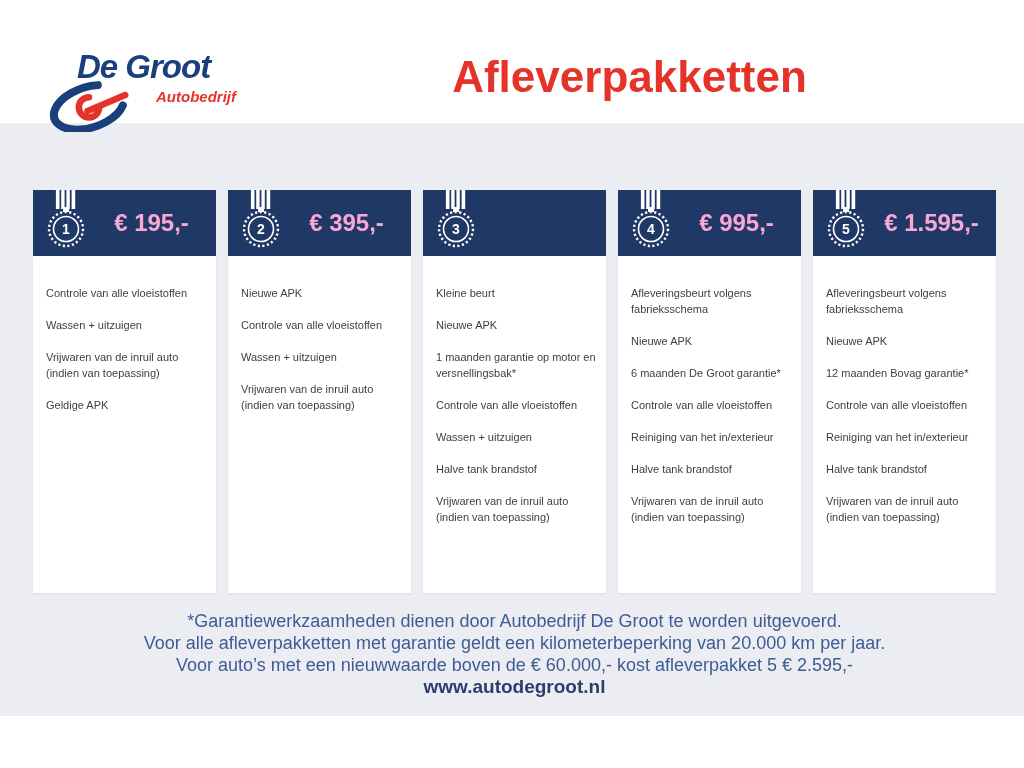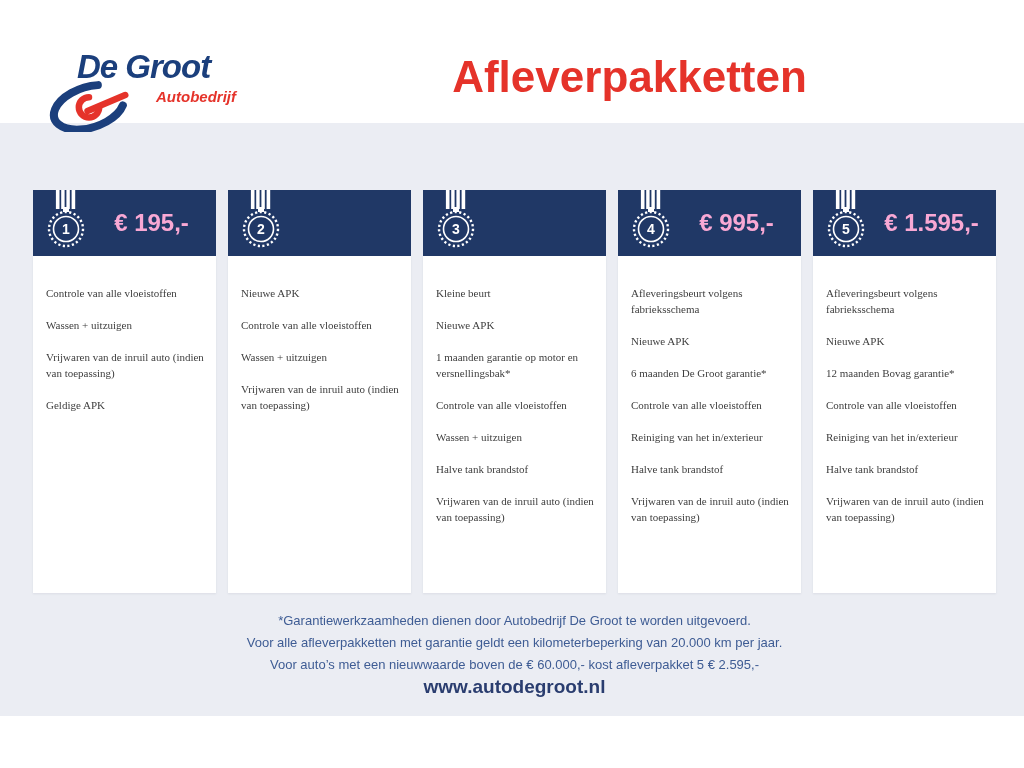--- a/index.html
+++ b/index.html
@@ -46,31 +46,30 @@
   }
   .medal { position: absolute; left: 10px; top: 0; width: 46px; height: 60px; }
   .price {
     flex: 1; margin-left: 54px; text-align: center;
     color: #f9a8d4; font-size: 24px; font-weight: bold; white-space: nowrap;
   }
   .features {
     background: #ffffff; flex: 1;
     margin: 0; padding: 29px 8px 0 13px; list-style: none;
     box-shadow: 0 1px 2px rgba(40,50,80,0.08);
-    font-family: Liberation Serif, serif;
   }
   .features li {
     font-size: 11px; line-height: 16px; color: #3E3E3E;
     margin-bottom: 16px;
   }
 
   
   .disclaimer { margin-top: 17px; text-align: center; }
   .disclaimer div {
-    font-size: 13px; line-height: 22px; color: #3E5C94; font-weight: 500;
+    font-size: 18px; line-height: 22px; color: #3E5C94; font-weight: 500;
   }
   .website {
     text-align: center;
     font-size: 19px; font-weight: bold; color: #2A3D6F;
   }
   .bottom-band { flex: 1; background: #ffffff; }
 </style>
 </head>
 <body>
 
@@ -121,20 +120,21 @@
           <svg class="medal" viewBox="0 0 46 60">
             <rect x="12.9" y="0" width="3.6" height="19" fill="#fff"></rect>
             <rect x="18.2" y="0" width="3.4" height="19" fill="#fff"></rect>
             <rect x="23.4" y="0" width="3.4" height="19" fill="#fff"></rect>
             <rect x="28.6" y="0" width="3.6" height="19" fill="#fff"></rect>
             <rect x="20" y="17" width="6" height="5" fill="#fff"></rect>
             <circle cx="23" cy="39" r="17" fill="none" stroke="#fff" stroke-width="2.4" stroke-dasharray="2.2 2.4"></circle>
             <circle cx="23" cy="39" r="12.5" fill="none" stroke="#fff" stroke-width="1.6"></circle>
             <text x="23" y="44" text-anchor="middle" font-size="14" font-weight="bold" fill="#fff">2</text>
           </svg>
+          <span class="price">€ 395,-</span>
         </div>
         <ul class="features">
           <li>Nieuwe APK</li>
           <li>Controle van alle vloeistoffen</li>
           <li>Wassen + uitzuigen</li>
           <li>Vrijwaren van de inruil auto (indien van toepassing)</li>
         </ul>
       </section>
 
       <section class="package">

